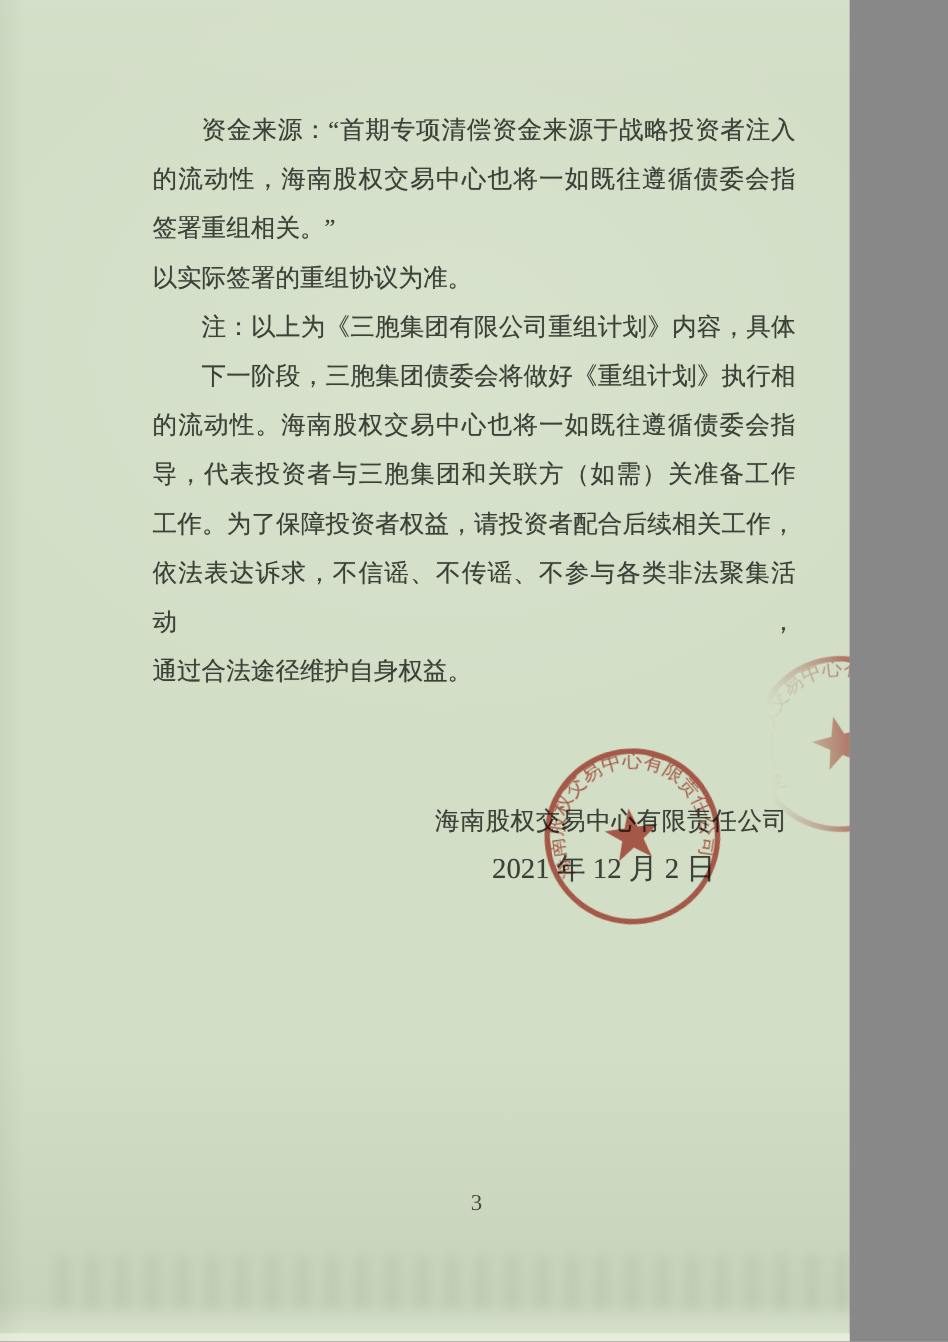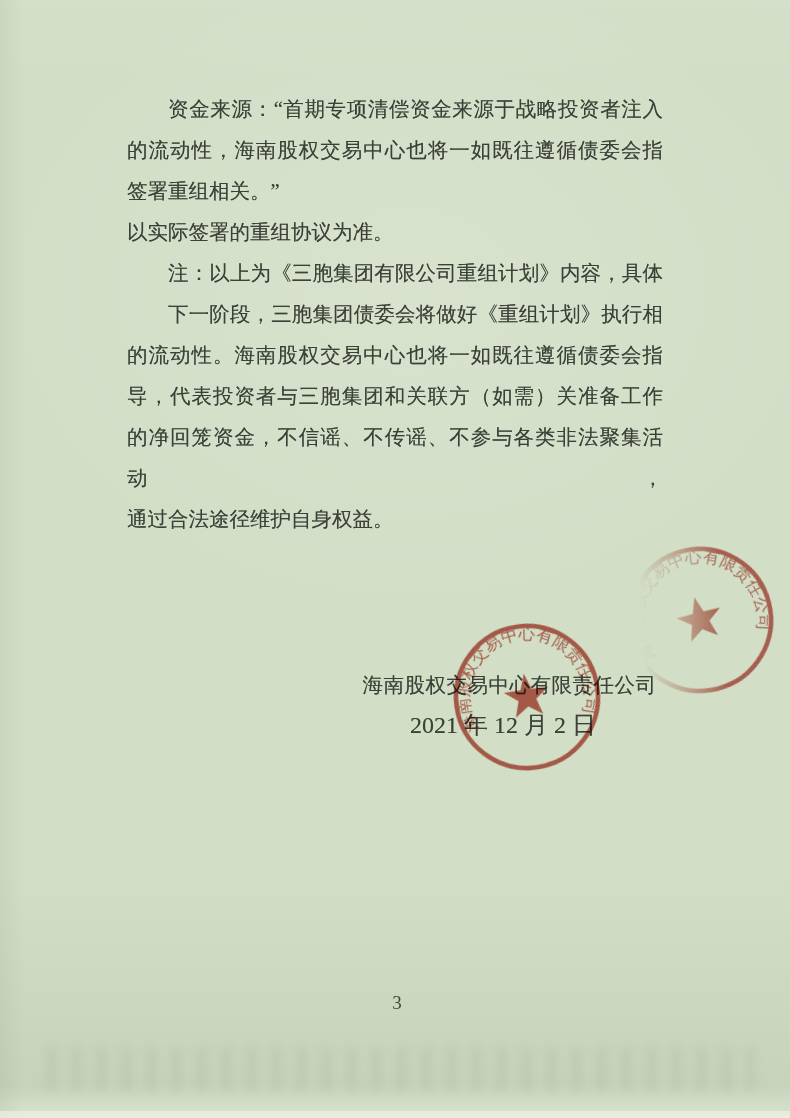--- a/index.html
+++ b/index.html
@@ -1,18 +1,18 @@
 <!DOCTYPE html>
 <html><head>
 <meta charset="utf-8">
 <style>
   html,body{margin:0;padding:0;background:#888;}
   .page{
     position:relative;
-    width:790px;height:1118px;
+    width:708px;height:1118px;
     background:
       radial-gradient(ellipse 620px 480px at 52% 26%, rgba(255,255,255,0.14), rgba(255,255,255,0) 70%),
       linear-gradient(90deg, rgba(60,72,48,0.06) 0, rgba(60,72,48,0) 3%),
       linear-gradient(180deg, rgba(255,255,255,0.05) 0, rgba(0,0,0,0) 8%, rgba(0,0,0,0) 78%, rgba(66,78,50,0.08) 97%, rgba(255,255,255,0.18) 100%),
       #d2dec6;
     overflow:hidden;
     font-family:"Liberation Serif","DejaVu Serif",serif;
   }
   .body-text{
     position:absolute;left:127px;top:89px;width:536px;
@@ -63,21 +63,22 @@
 
   <div class="body-text">
     <div class="ln start">资金来源：“首期专项清偿资金来源于战略投资者注入</div>
     <div class="ln">的流动性，海南股权交易中心也将一如既往遵循债委会指</div>
     <div class="ln end">签署重组相关。”</div>
     <div class="ln end">以实际签署的重组协议为准。</div>
     <div class="ln start">注：以上为《三胞集团有限公司重组计划》内容，具体</div>
     <div class="ln start">下一阶段，三胞集团债委会将做好《重组计划》执行相</div>
     <div class="ln">的流动性。海南股权交易中心也将一如既往遵循债委会指</div>
     <div class="ln">导，代表投资者与三胞集团和关联方（如需）关准备工作</div>
-    <div class="ln">的净回笼资金，不信谣、不传谣、不参与各类非法聚集活动，</div>
+    <div class="ln">工作。为了保障投资者权益，请投资者配合后续相关工作，</div>
+    <div class="ln">依法表达诉求，不信谣、不传谣、不参与各类非法聚集活动，</div>
     <div class="ln end">通过合法途径维护自身权益。</div>
   </div>
 
   <div class="company-line">海南股权交易中心有限责任公司</div>
   <div class="date-line">2021 年 12 月 2 日</div>
 
   <div class="stamp stamp-main">
     <svg width="170" height="170" viewBox="-85 -85 170 170">
       <circle cx="0" cy="0" r="71" fill="none" stroke="#bf4f44" stroke-width="4.5"></circle>
       <polygon fill="#bf4f44" points="0,-23.5 5.53,-7.6 22.35,-7.26 8.94,2.9 13.81,19.01 0,9.4 -13.81,19.01 -8.94,2.9 -22.35,-7.26 -5.53,-7.6"></polygon>

